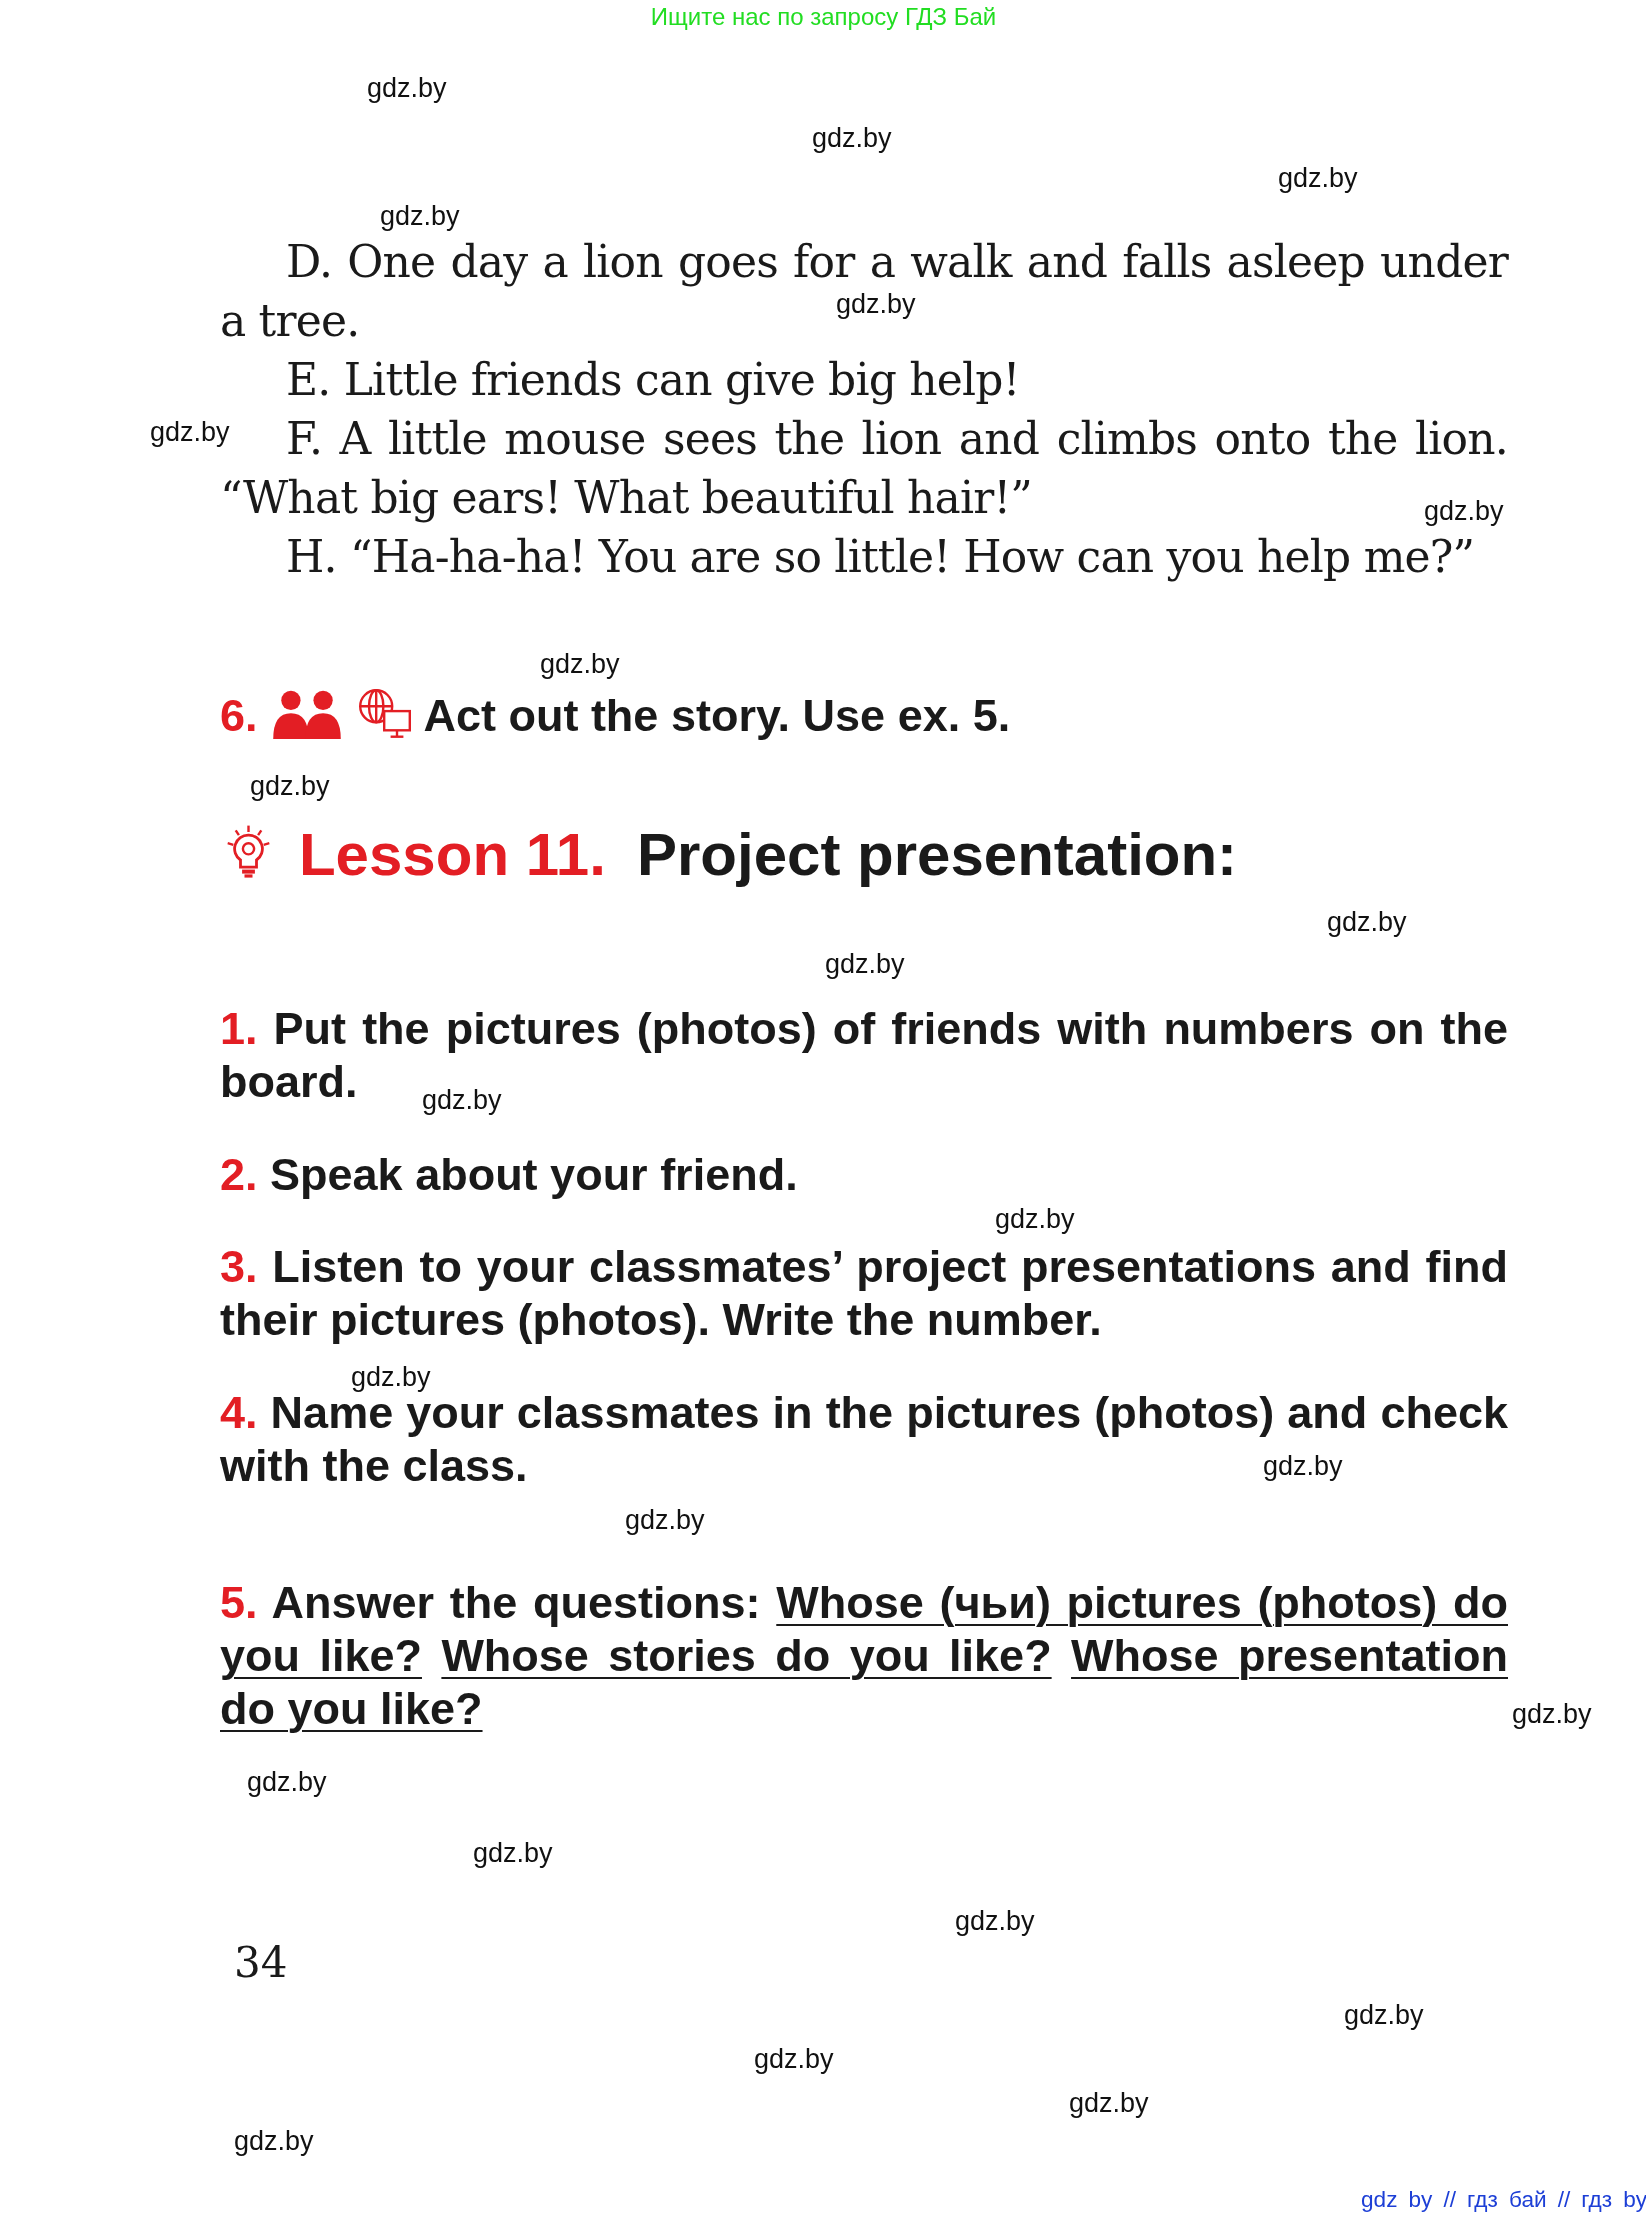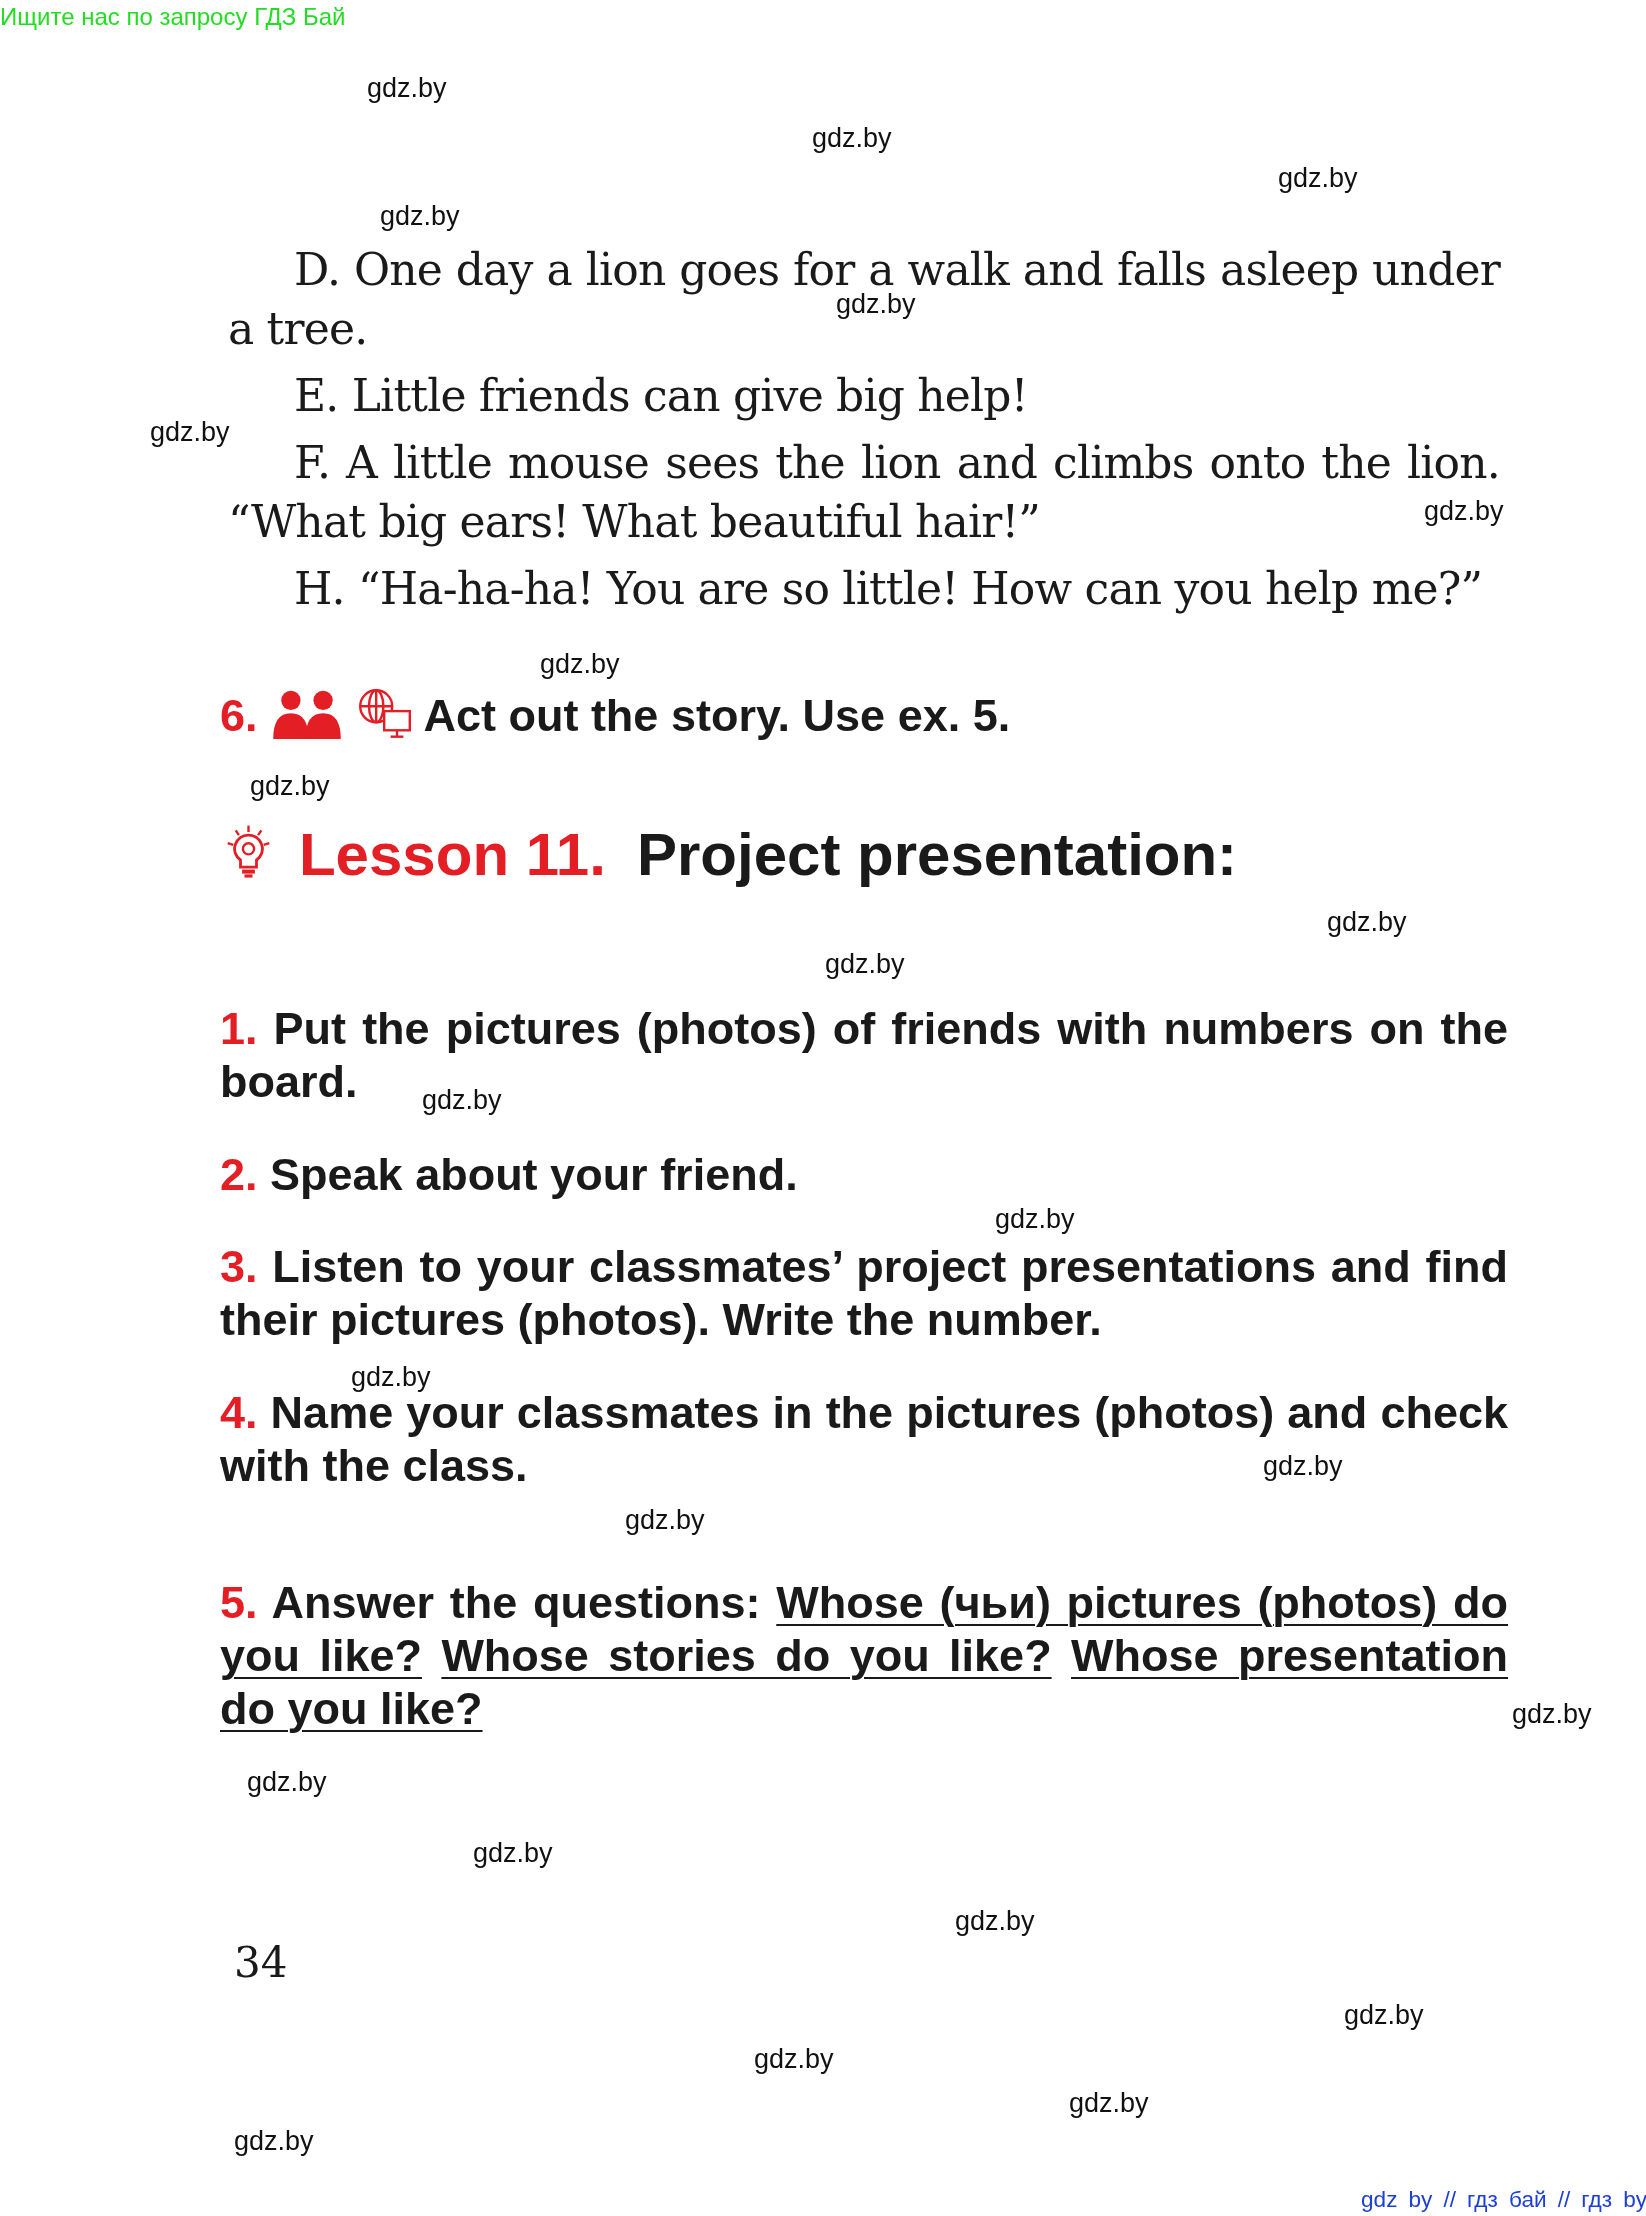--- a/index.html
+++ b/index.html
@@ -1,23 +1,23 @@
 <!DOCTYPE html>
 <html style="font-size:13px"><head>
 <meta charset="utf-8">
 <style>
   html,body{margin:0;padding:0;background:#fff;}
   body{width:1647px;height:2216px;position:relative;overflow:hidden;}
   .abs{position:absolute;}
-  .top-banner{top:3.2px;left:0;width:1647px;text-align:left;color:#22dd22;
+  .top-banner{top:3.2px;left:0;width:1647px;text-align:center;color:#22dd22;
     font-family:"Liberation Sans",sans-serif;font-size:24px;}
   .wm{font-family:"Liberation Sans",sans-serif;font-size:27px;color:#111;white-space:nowrap;}
   .story{left:220px;width:1288px;font-family:"DejaVu Serif",serif;font-size:44px;color:#1a1a1a;
     line-height:59px;letter-spacing:-0.8px;}
-  .story p{margin:8px;text-align:justify;text-indent:66px;}
+  .story p{margin:0;text-align:justify;text-indent:66px;}
   .task{left:220px;width:1288px;font-family:"Liberation Sans",sans-serif;font-weight:bold;
     font-size:45px;color:#1a1a1a;line-height:53px;text-align:justify;}
   .num{color:#e31e24;}
   .lesson{left:226px;top:822px;font-family:"Liberation Sans",sans-serif;font-weight:bold;font-size:60px;line-height:66px;}
   .lesson .red{color:#e31e24;}
   .lesson .blk{color:#1a1a1a;}
   .u{text-decoration:underline;text-decoration-thickness:2.4px;text-underline-offset:6.4px;}
   .pagenum{left:220px;top:1938px;font-family:"DejaVu Serif",serif;font-size:42px;color:#1a1a1a;margin-left:14px;}
   .footer{top:2187px;left:0;width:1647px;text-align:right;color:#1d3fd6;
     font-family:"Liberation Sans",sans-serif;font-size:22.6px;word-spacing:4.8px;}

